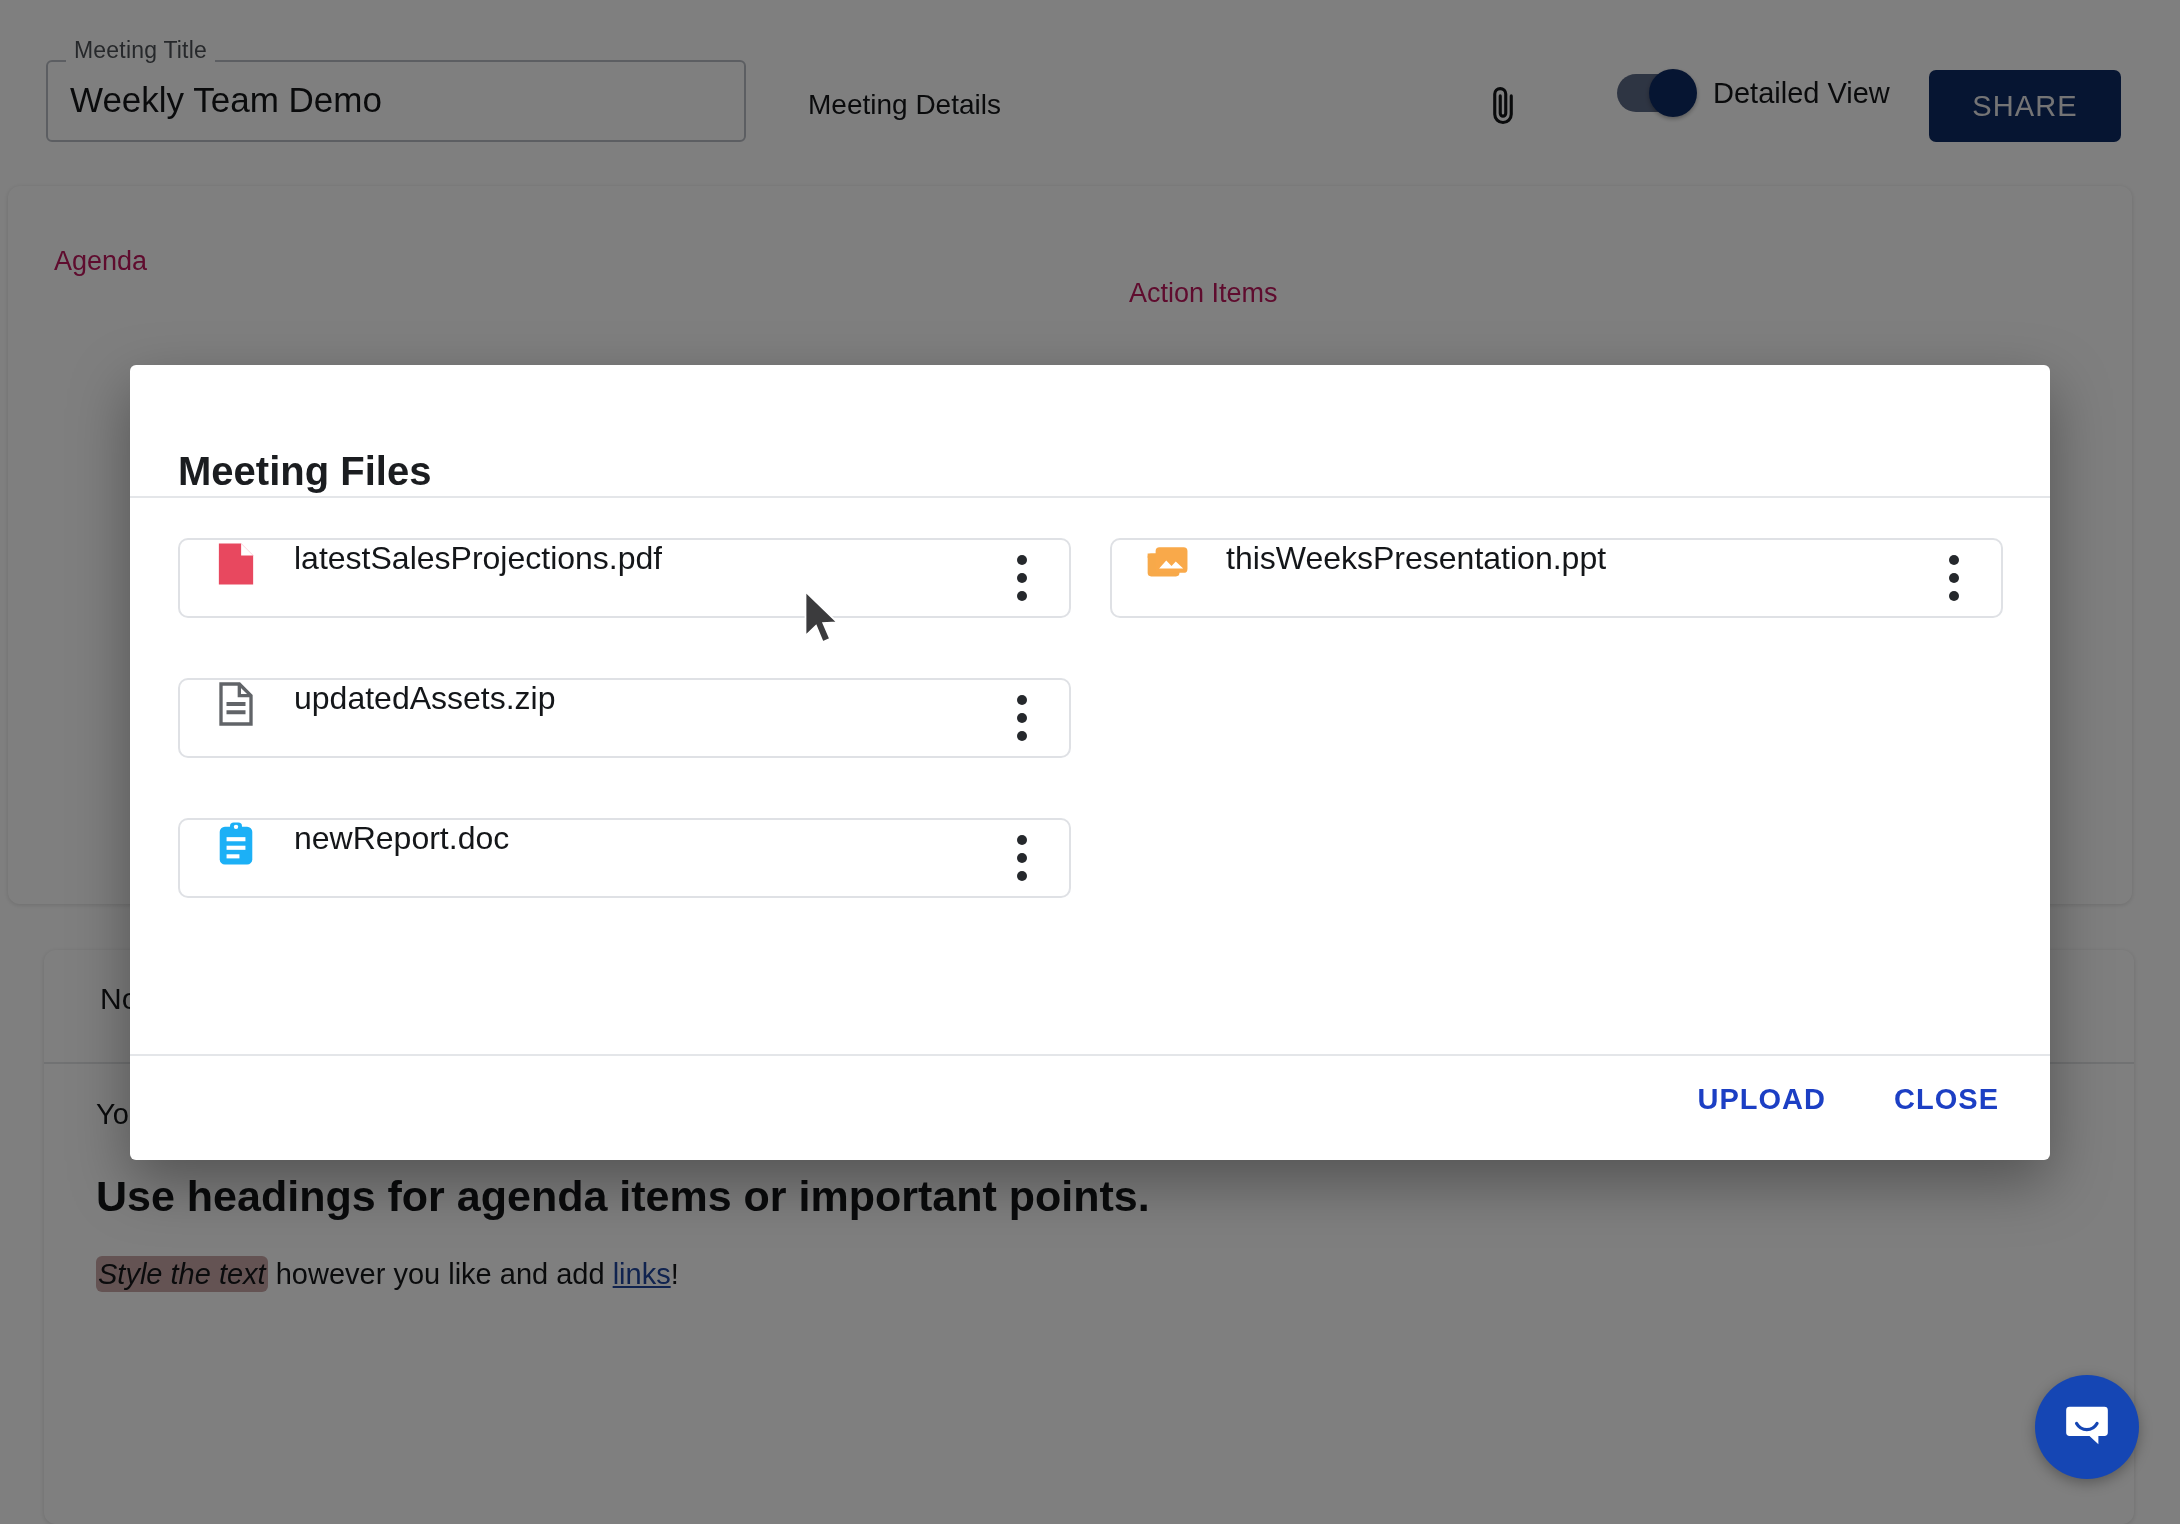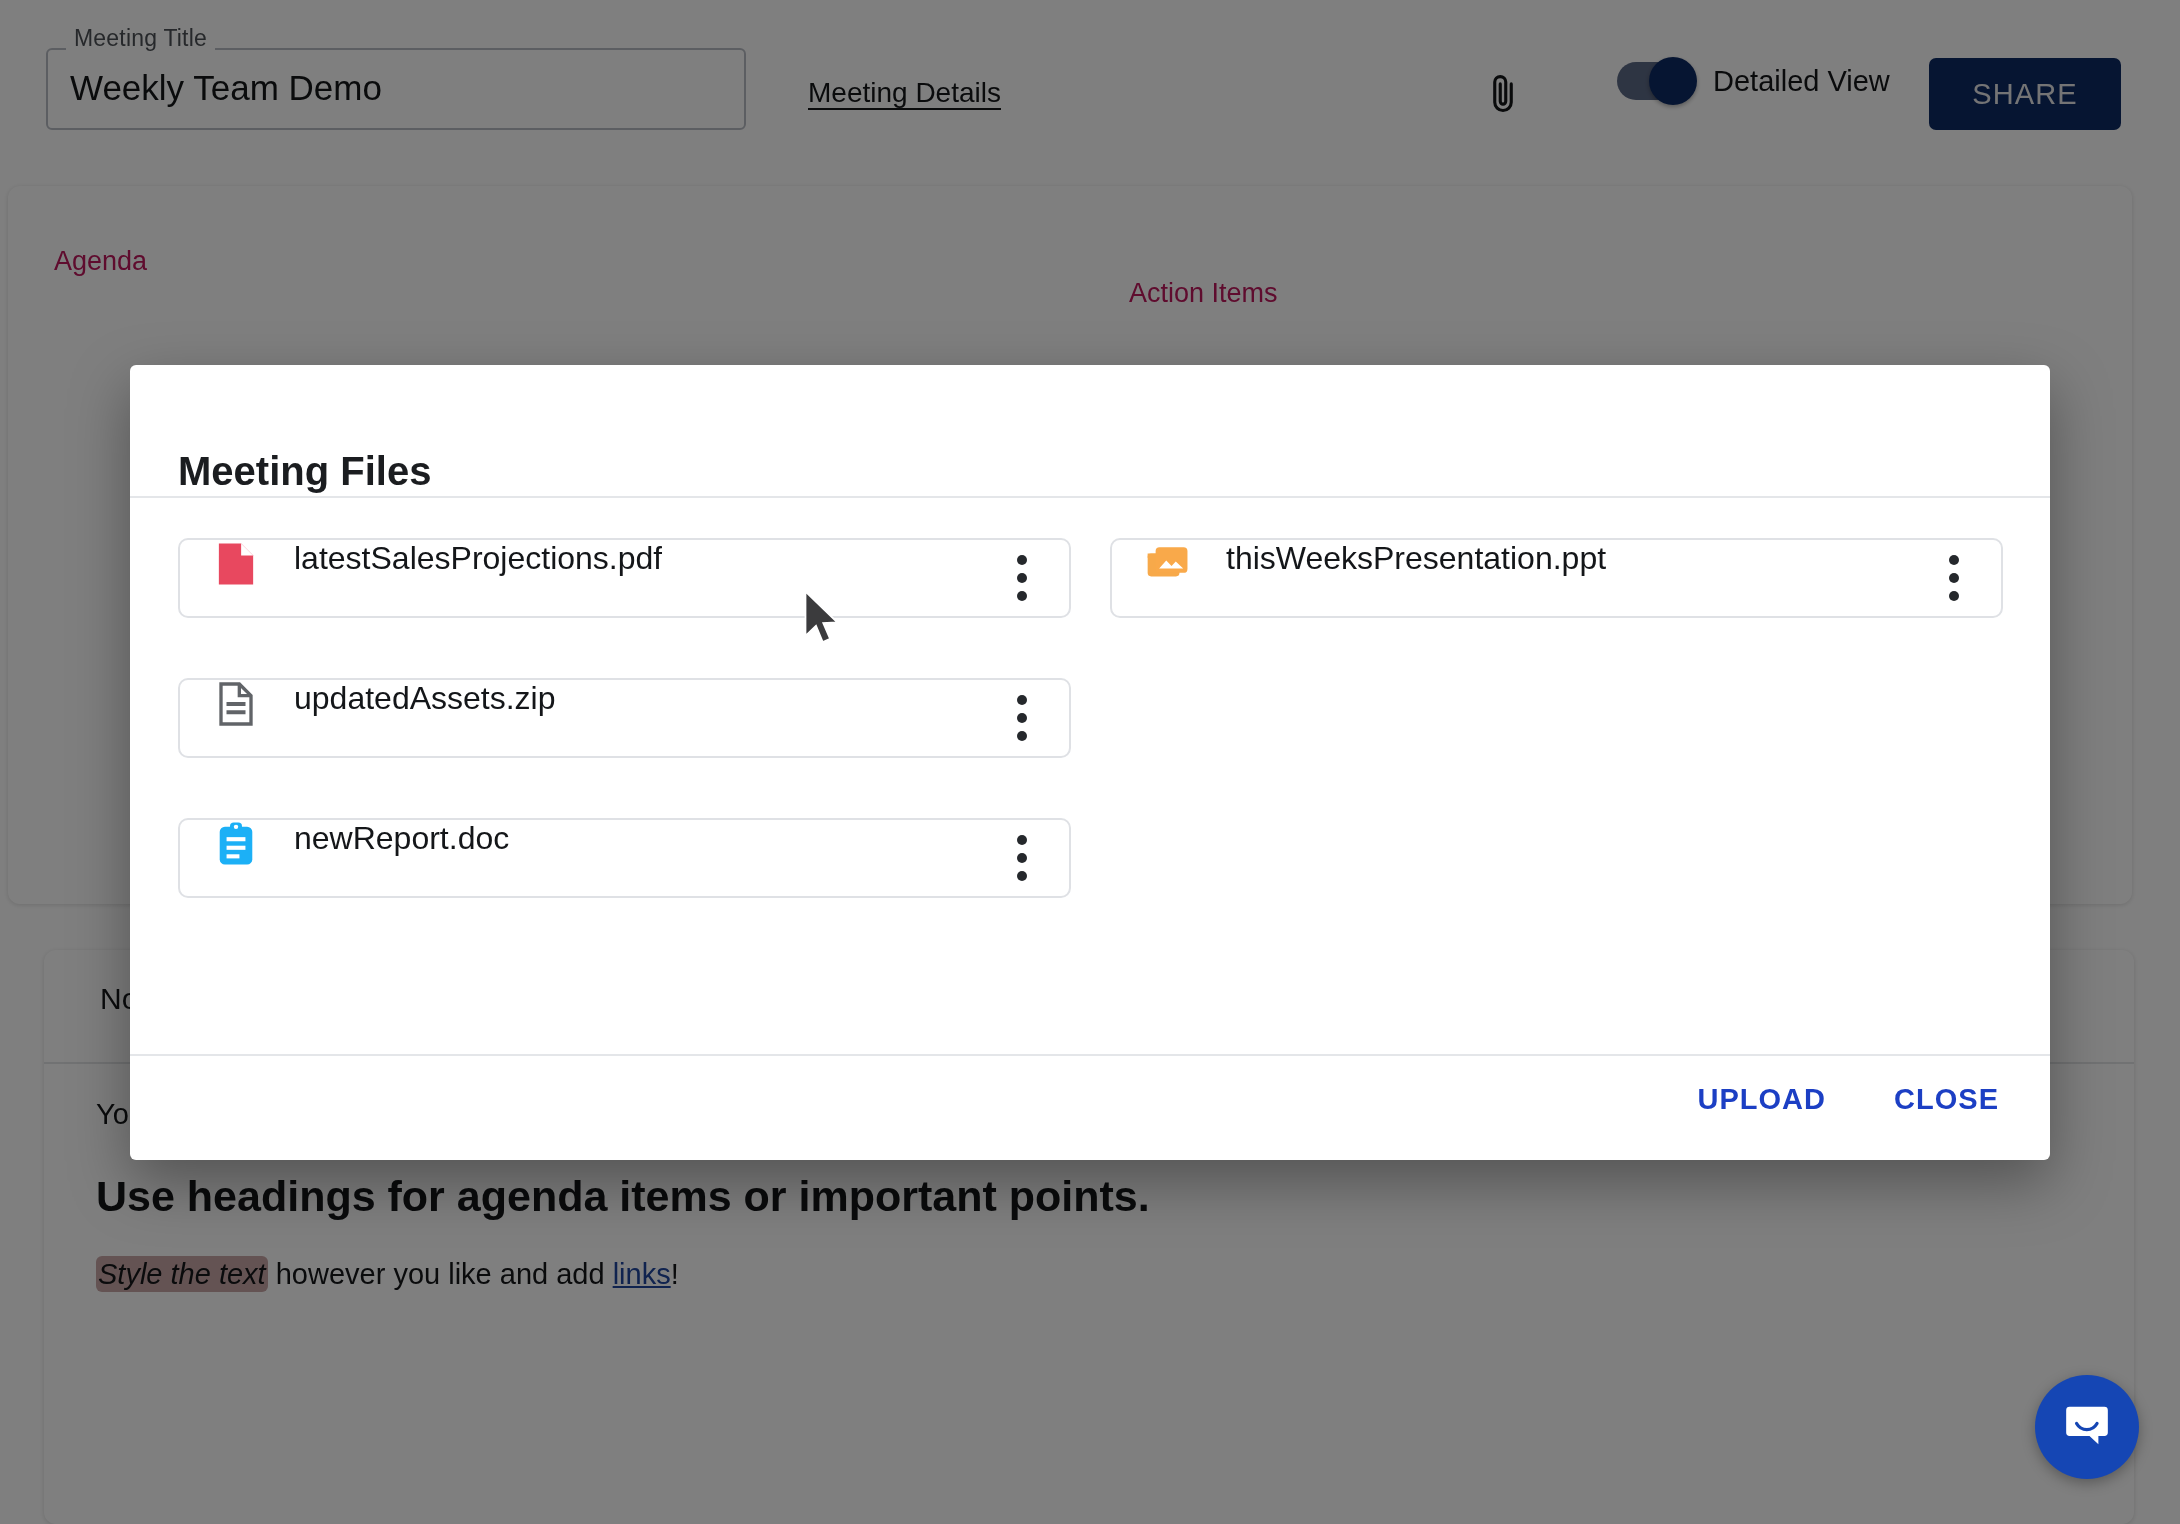--- a/index.html
+++ b/index.html
@@ -13,41 +13,41 @@
   #root { position: relative; width: 2180px; height: 1524px; overflow: hidden; }
 
   
   .app-page {
     position: absolute; inset: 0;
     background: #ffffff;
   }
 
   
   .app-header {
-    position: absolute; left: 0; top: 0; width: 1886px; height: 168px;
+    position: absolute; left: 0; top: 12px; width: 1886px; height: 168px;
     background: #ffffff;
   }
   .title-field {
     position: absolute; left: 46px; top: 48px;
     width: 700px; height: 82px;
     border: 2px solid #b9bdc4; border-radius: 6px;
     box-sizing: border-box;
   }
   .title-legend {
     position: absolute; left: 66px; top: 25px;
     background: #ffffff; padding: 0 8px;
     font-size: 23px; color: #4d5156; letter-spacing: .2px;
   }
   .title-value {
     position: absolute; left: 70px; top: 68px;
     font-size: 35px; color: #141619; font-weight: 400;
   }
   .meeting-details-link {
     position: absolute; left: 808px; top: 77px;
-    font-size: 28px; color: #141619; text-decoration: underline;
+    font-size: 28px; color: #141619; 
     text-underline-offset: 6px; cursor: pointer;
   }
   .attach-btn {
     position: absolute; left: 1457px; top: 50px;
     width: 92px; height: 92px; border-radius: 50%;
     background: rgba(255,255,255,.55);
     display: flex; align-items: center; justify-content: center;
     cursor: pointer;
   }
   .toggle-wrap {

